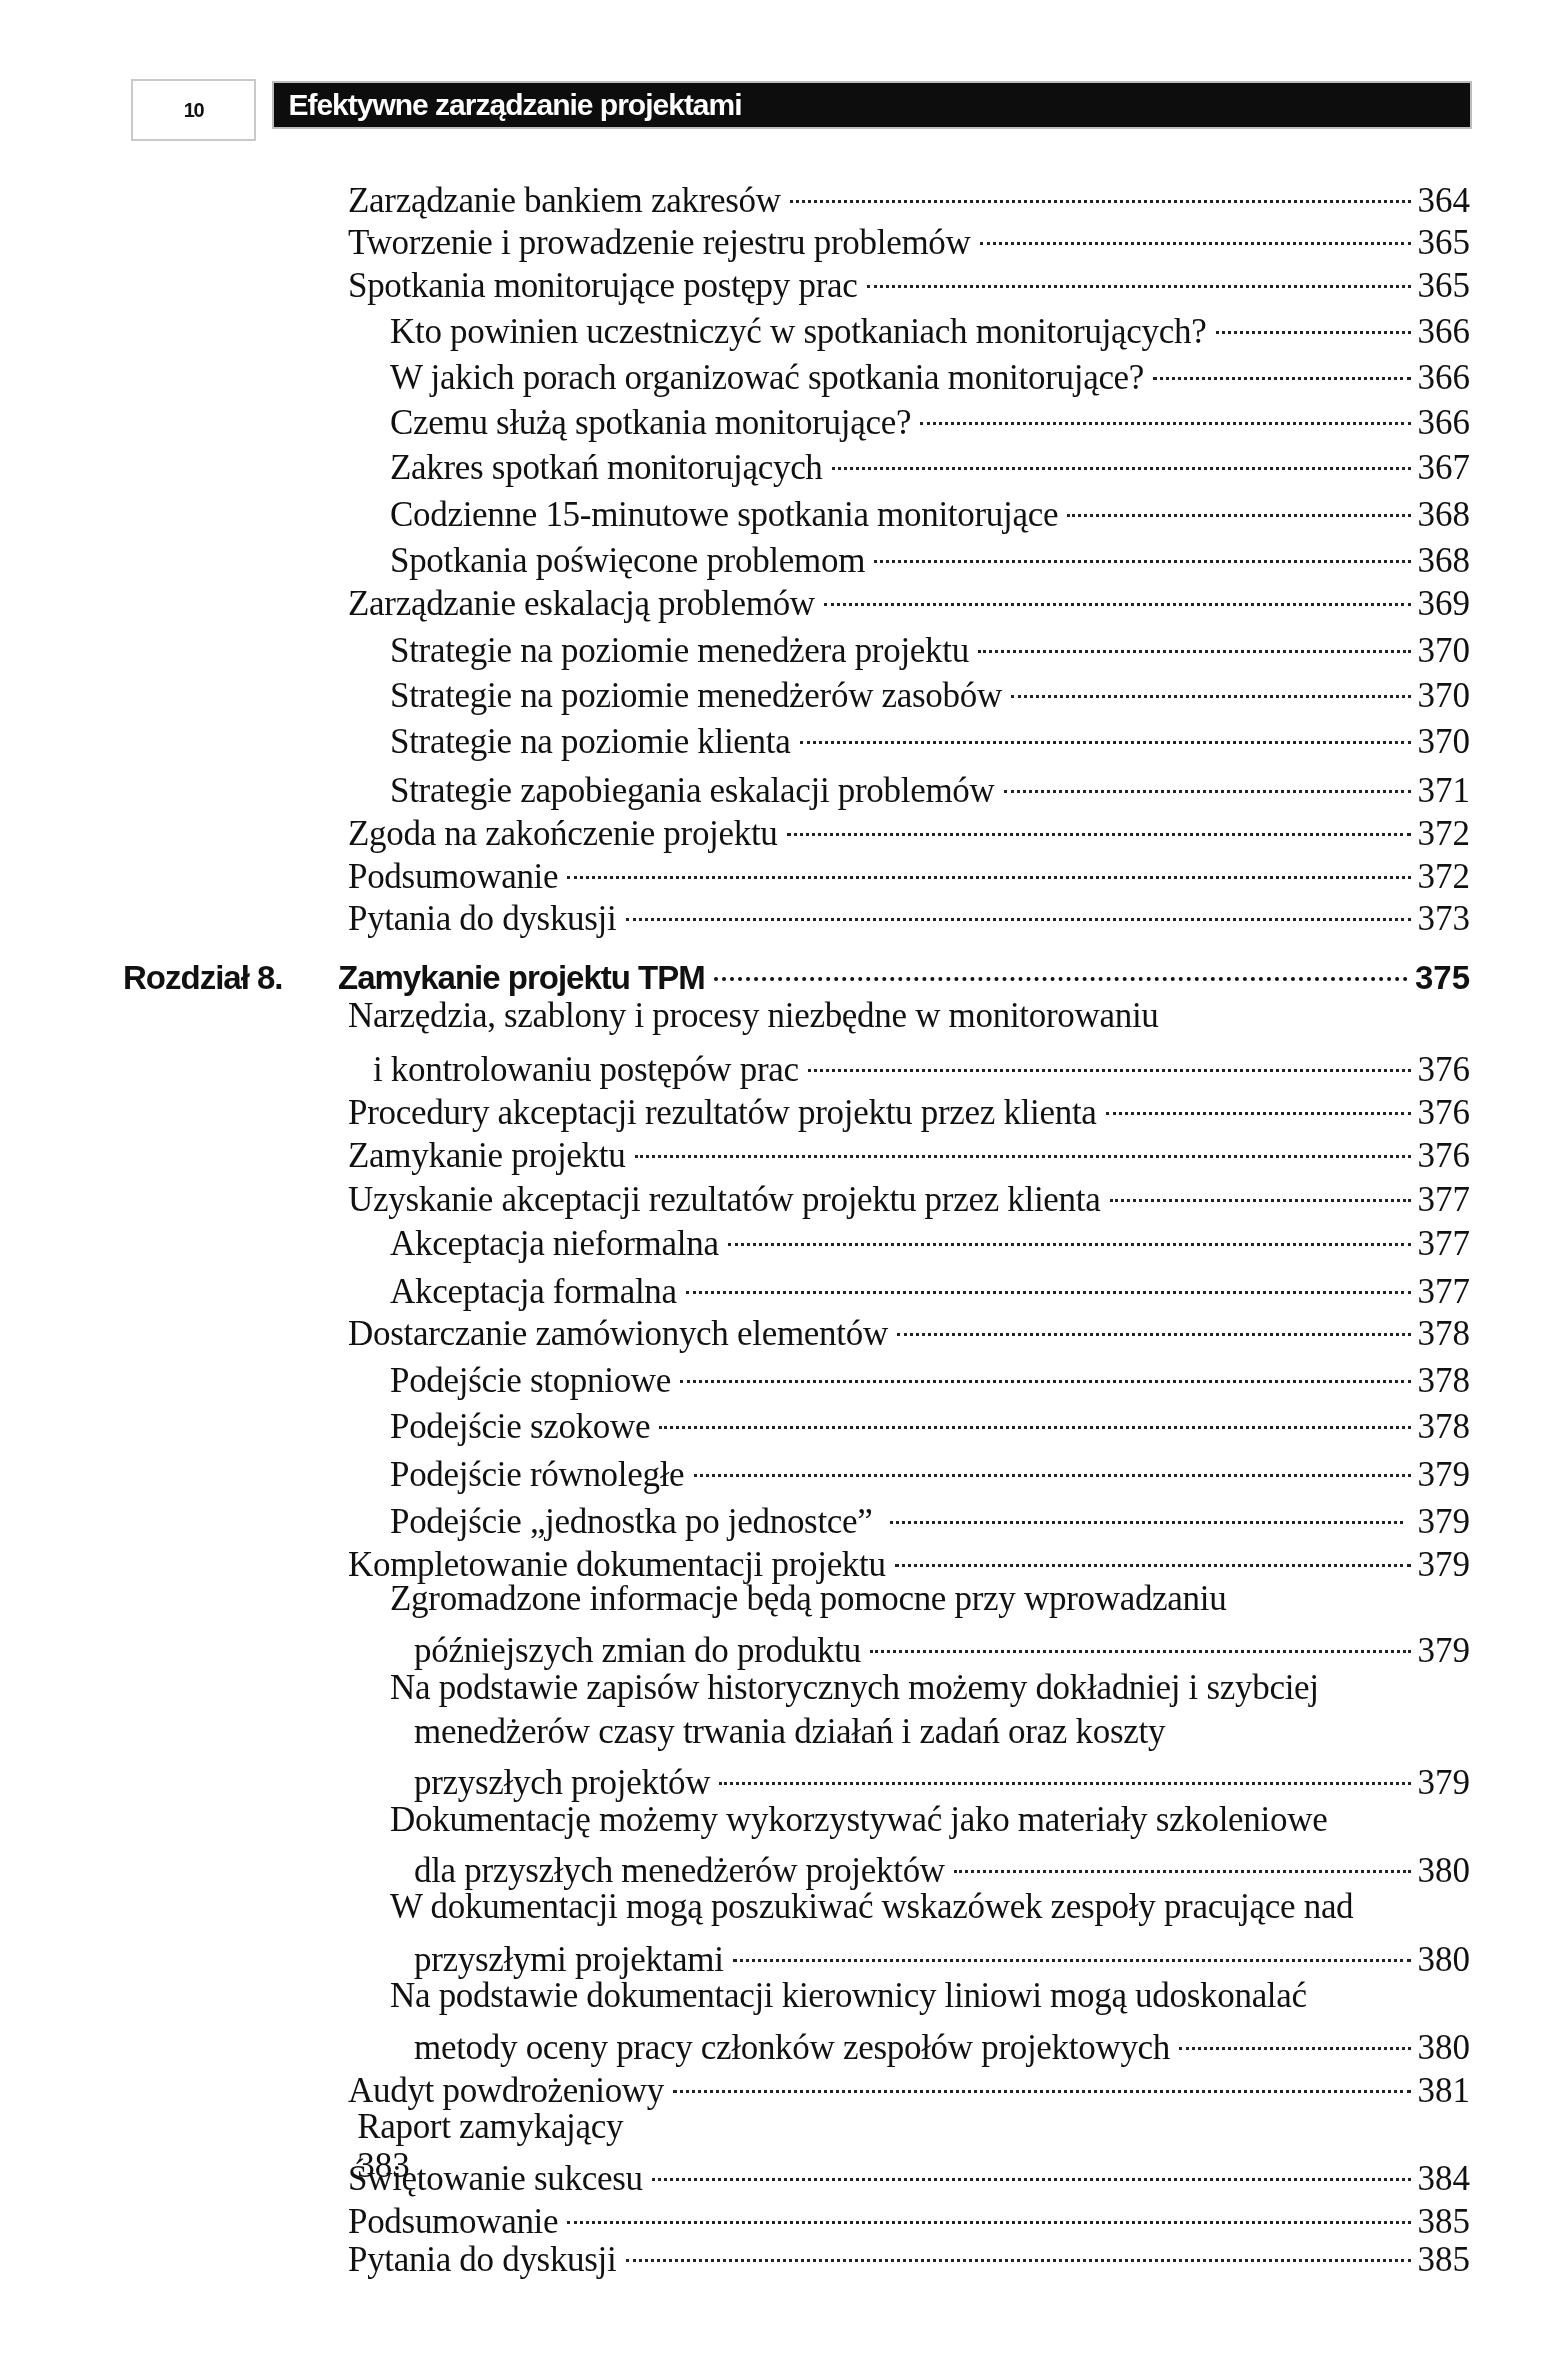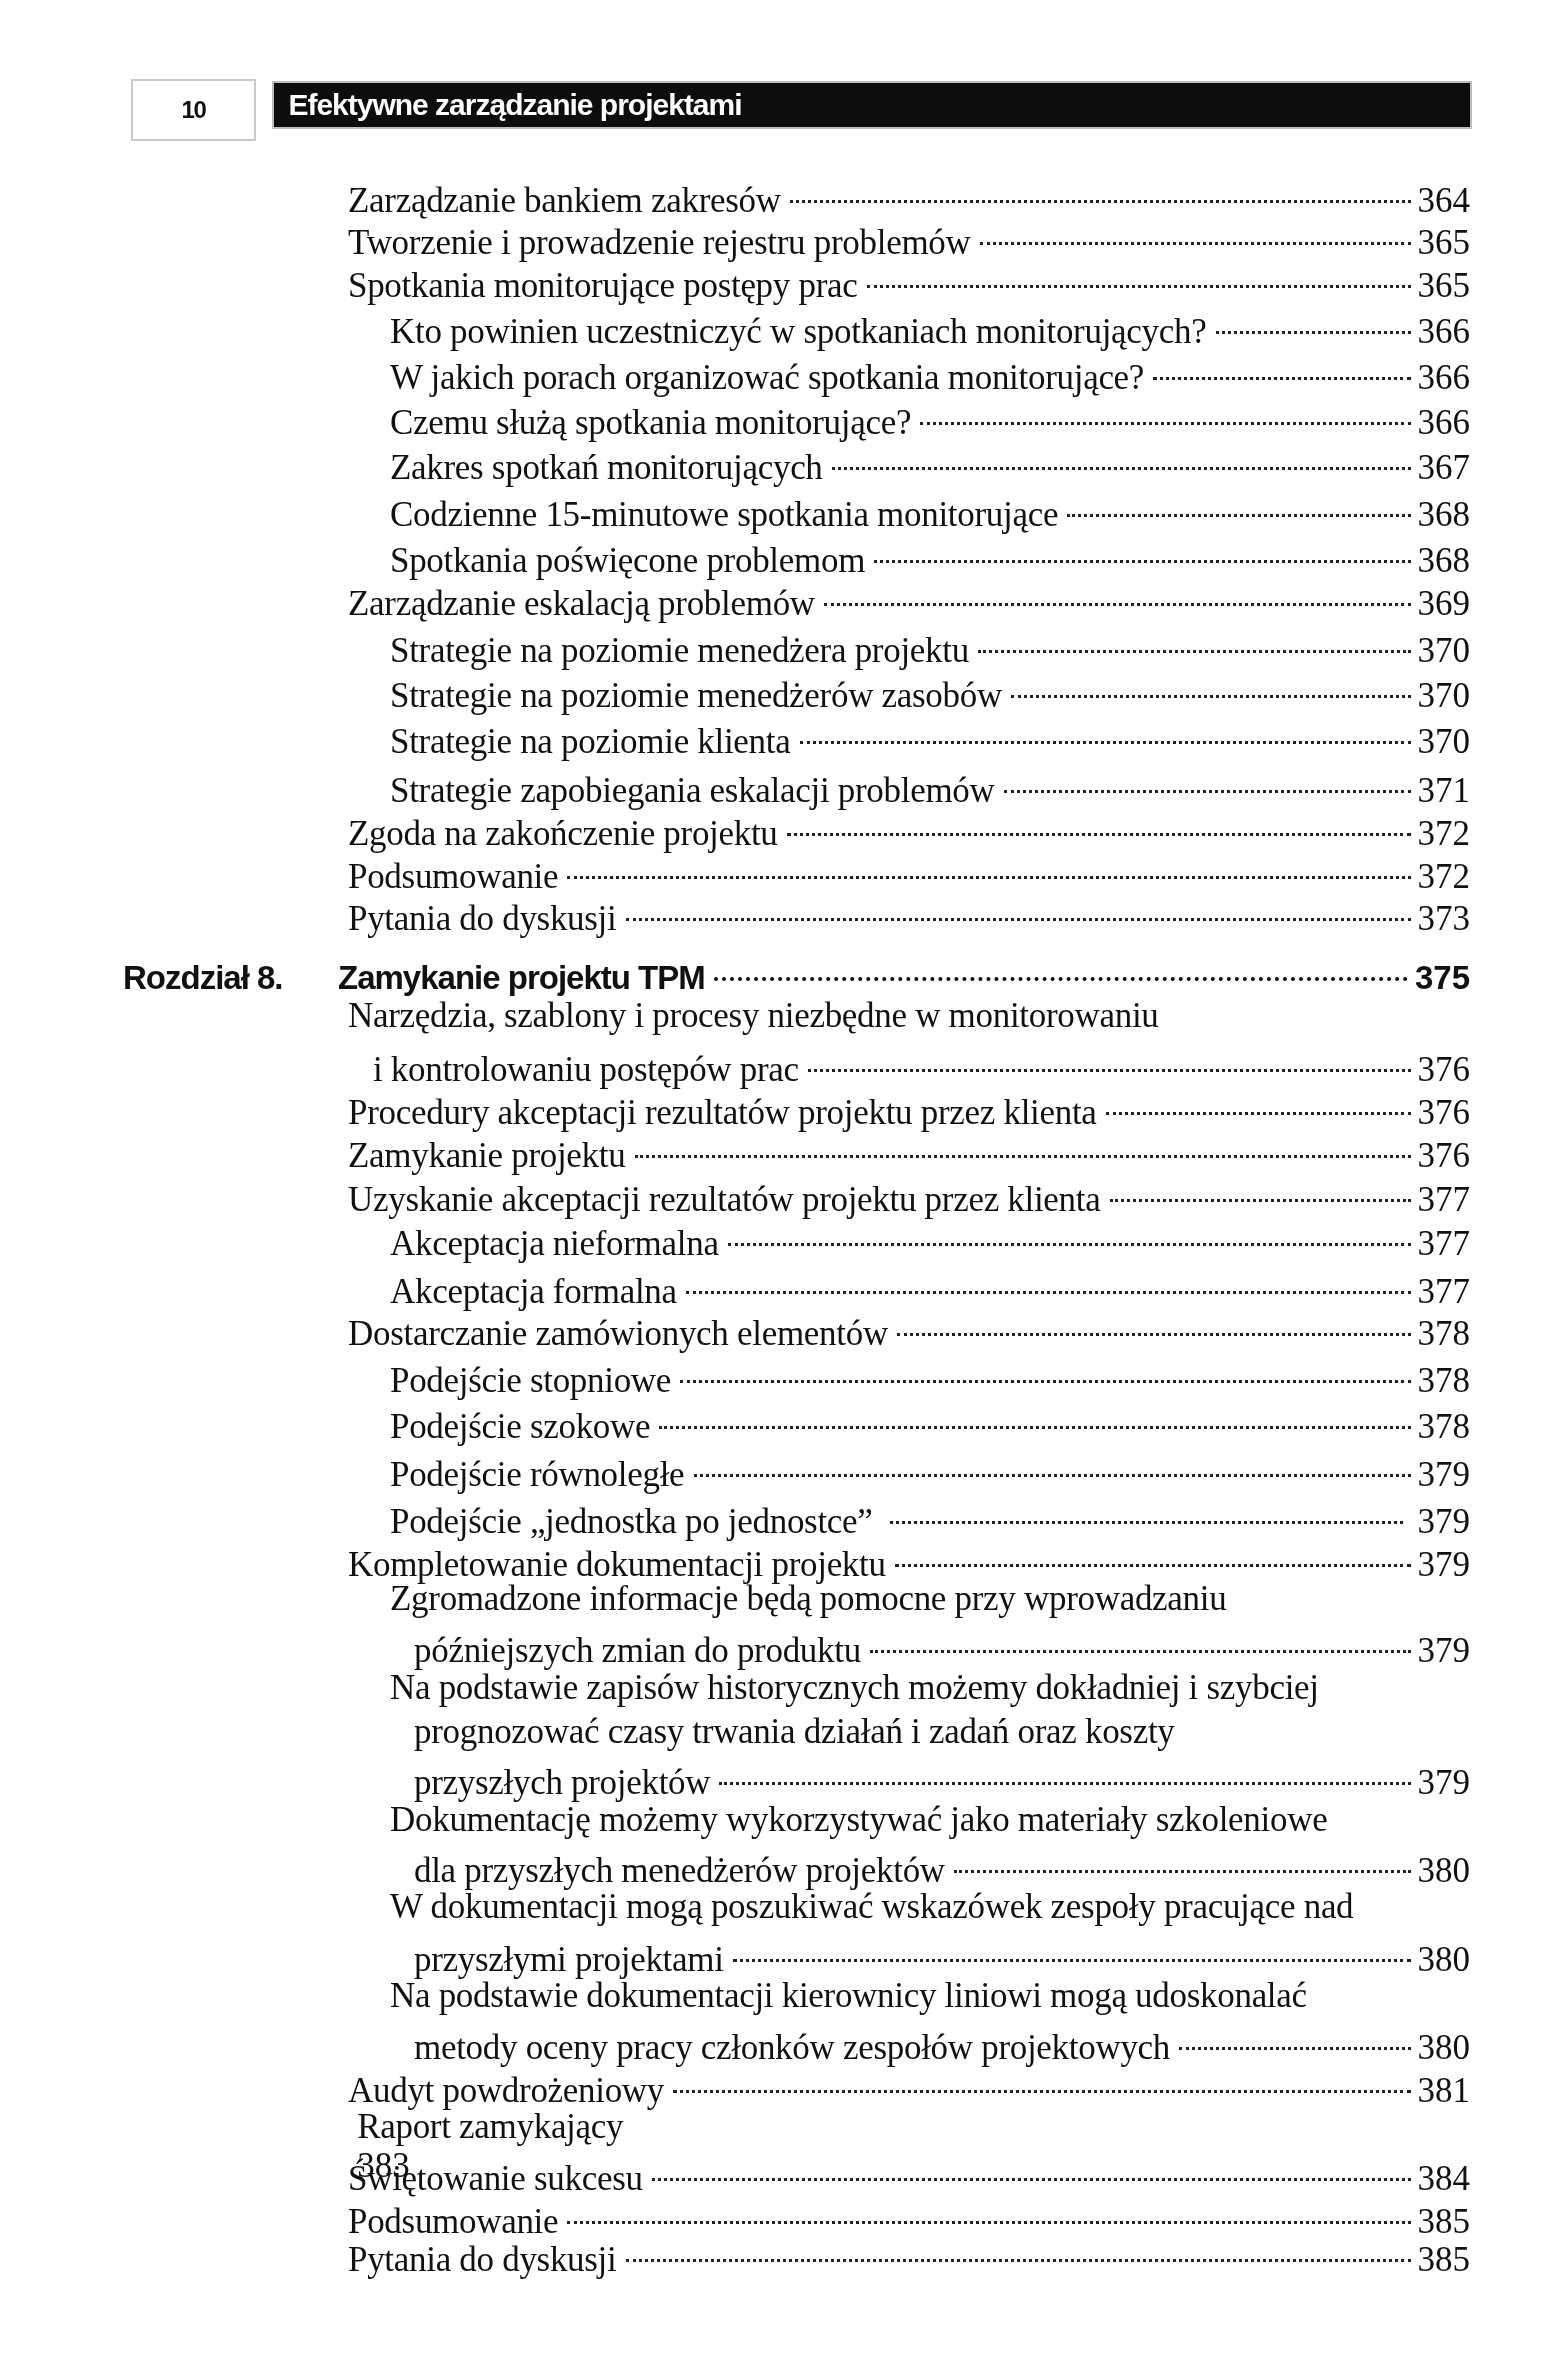--- a/index.html
+++ b/index.html
@@ -2,21 +2,21 @@
 <html style="font-size:10.5px"><head>
 <meta charset="utf-8">
 <style>
   html, body { margin: 0; padding: 0; background: #ffffff; }
   body { width: 1562px; height: 2377px; position: relative; overflow: hidden;
          font-family: "Liberation Serif", serif; color: #111; }
   .pagenum-box { position: absolute; left: 131px; top: 79px; width: 125px; height: 62px;
          border: 2px solid #c9c9c9; box-sizing: border-box; background: #fff;
          display: flex; align-items: center; justify-content: center; }
   .pagenum-box span { font-family: "Liberation Sans", sans-serif; font-weight: bold;
-         font-size: 24px; color: #111; letter-spacing: -1.3px; }
+         font-size: 20px; color: #111; letter-spacing: -1.3px; }
   .header-bar { position: absolute; left: 272px; top: 81px; width: 1200px; height: 48px;
          background: #0d0d0d; border: 2px solid #bdbdbd; box-sizing: border-box;
          display: flex; align-items: center; padding-left: 14.4px; }
   .header-bar span { font-family: "Liberation Sans", sans-serif; font-weight: bold;
          font-size: 30px; color: #fff; letter-spacing: -1px; }
   .toc-line { position: absolute; right: 92px; height: 39px; display: flex; align-items: baseline;
          font-size: 35px; line-height: 39px; white-space: nowrap; }
   .toc-line .title { flex: 0 0 auto; letter-spacing: -0.3px; }
   .toc-line .leader { flex: 1 1 auto; margin: 0 6.6px 0 9.2px; position: relative; height: 39px; }
   .toc-line .leader::after { content: ""; position: absolute; left: 0; right: 0; bottom: 9.2px;
@@ -202,21 +202,21 @@
     </div>
     <div class="toc-line cont2" style="top: 1623px;">
       <span class="title">późniejszych zmian do produktu</span>
       <span class="leader"></span>
       <span class="pg">379</span>
     </div>
     <div class="toc-line lvl2 nolead" style="top: 1668px; right: auto;">
       <span class="title">Na podstawie zapisów historycznych możemy dokładniej i szybciej</span>
     </div>
     <div class="toc-line cont2 nolead" style="top: 1712px; right: auto;">
-      <span class="title">prognozować czasy trwania działań i zadań oraz koszty</span>
+      <span class="title">menedżerów czasy trwania działań i zadań oraz koszty</span>
     </div>
     <div class="toc-line cont2" style="top: 1755px;">
       <span class="title">przyszłych projektów</span>
       <span class="leader"></span>
       <span class="pg">379</span>
     </div>
     <div class="toc-line lvl2 nolead" style="top: 1800px; right: auto;">
       <span class="title">Dokumentację możemy wykorzystywać jako materiały szkoleniowe</span>
     </div>
     <div class="toc-line cont2" style="top: 1843px;">

